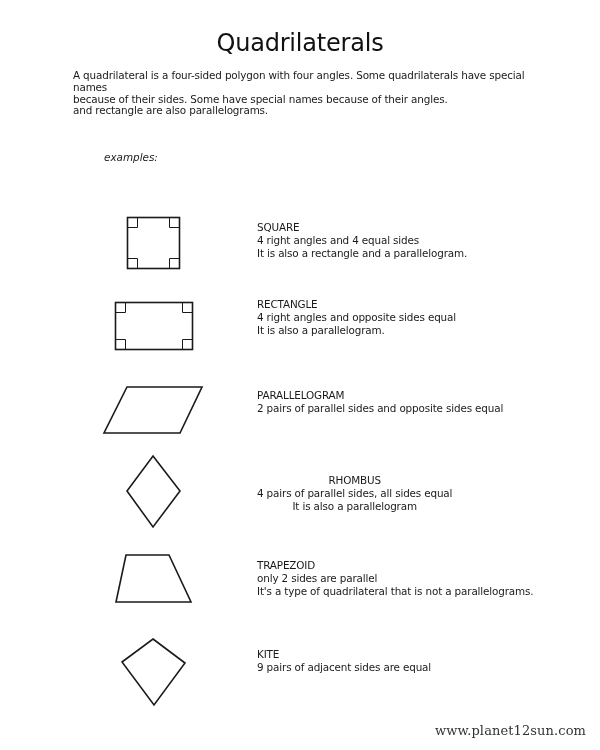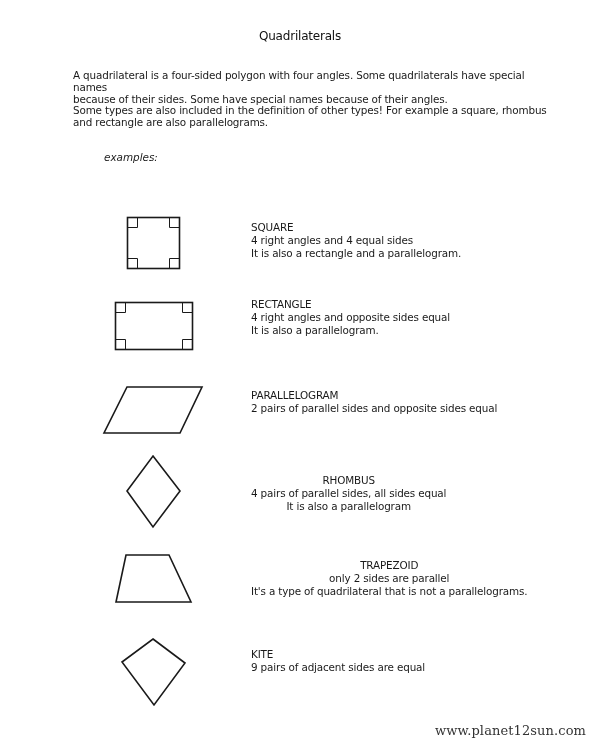--- a/index.html
+++ b/index.html
@@ -14,21 +14,21 @@
       overflow: hidden;
       font-family: "DejaVu Sans", sans-serif;
       color: #111111;
     }
     .title {
       position: absolute;
       left: 0;
       width: 600px;
       top: 29px;
       text-align: center;
-      font-size: 12px;
+      font-size: 24px;
       letter-spacing: -0.2px;
       color: #111;
     }
     .para {
       position: absolute;
       left: 73px;
       width: 480px;
       font-size: 10.4px;
       line-height: 12px;
       color: #1a1a1a;
@@ -55,21 +55,21 @@
       fill: none;
       stroke: #1a1a1a;
       stroke-width: 1.6;
       stroke-linejoin: miter;
     }
     .shape-svg .tick {
       stroke-width: 1;
     }
     .desc {
       position: absolute;
-      left: 251px;
+      left: 257px;
       font-size: 10.4px;
       line-height: 13px;
       color: #1a1a1a;
       letter-spacing: -0.15px;
     }
     .desc div { white-space: nowrap; }
     .footer {
       position: absolute;
       right: 14px;
       top: 723px;
@@ -83,21 +83,20 @@
 <body>
 
 <div class="title">Quadrilaterals</div>
 
 <div class="para para1">
   <div>A quadrilateral is a four-sided polygon with four angles.  Some quadrilaterals have special names</div>
   <div>because of their sides. Some have special names because of their angles.</div>
 </div>
 
 <div class="para para2">
-  <div>Some types are also included in the definition of other types! For example a square, rhombus</div>
   <div>and rectangle are also parallelograms.</div>
 </div>
 
 <div class="examples">examples:</div>
 
 <svg class="shape-svg" viewBox="0 0 600 750" xmlns="http://www.w3.org/2000/svg">
 
   <g>
     <rect x="127.5" y="217.5" width="52" height="51"></rect>
     <path class="tick" d="M127.5 227.5 H137.5 V217.5"></path>
@@ -147,21 +146,21 @@
   <div>PARALLELOGRAM</div>
   <div>2 pairs of parallel sides and opposite sides equal</div>
 </div>
 
 <div class="desc" style="top:474px;text-align:center;">
   <div>RHOMBUS</div>
   <div>4 pairs of parallel sides, all sides equal</div>
   <div>It is also a parallelogram</div>
 </div>
 
-<div class="desc" style="top:559px;text-align:center;">
+<div class="desc" style="top:559px;">
   <div>TRAPEZOID</div>
   <div>only 2 sides are parallel</div>
   <div>It's a type of quadrilateral that is not a parallelograms.</div>
 </div>
 
 <div class="desc" style="top:648px;">
   <div>KITE</div>
   <div>9 pairs of adjacent sides  are equal</div>
 </div>
 

